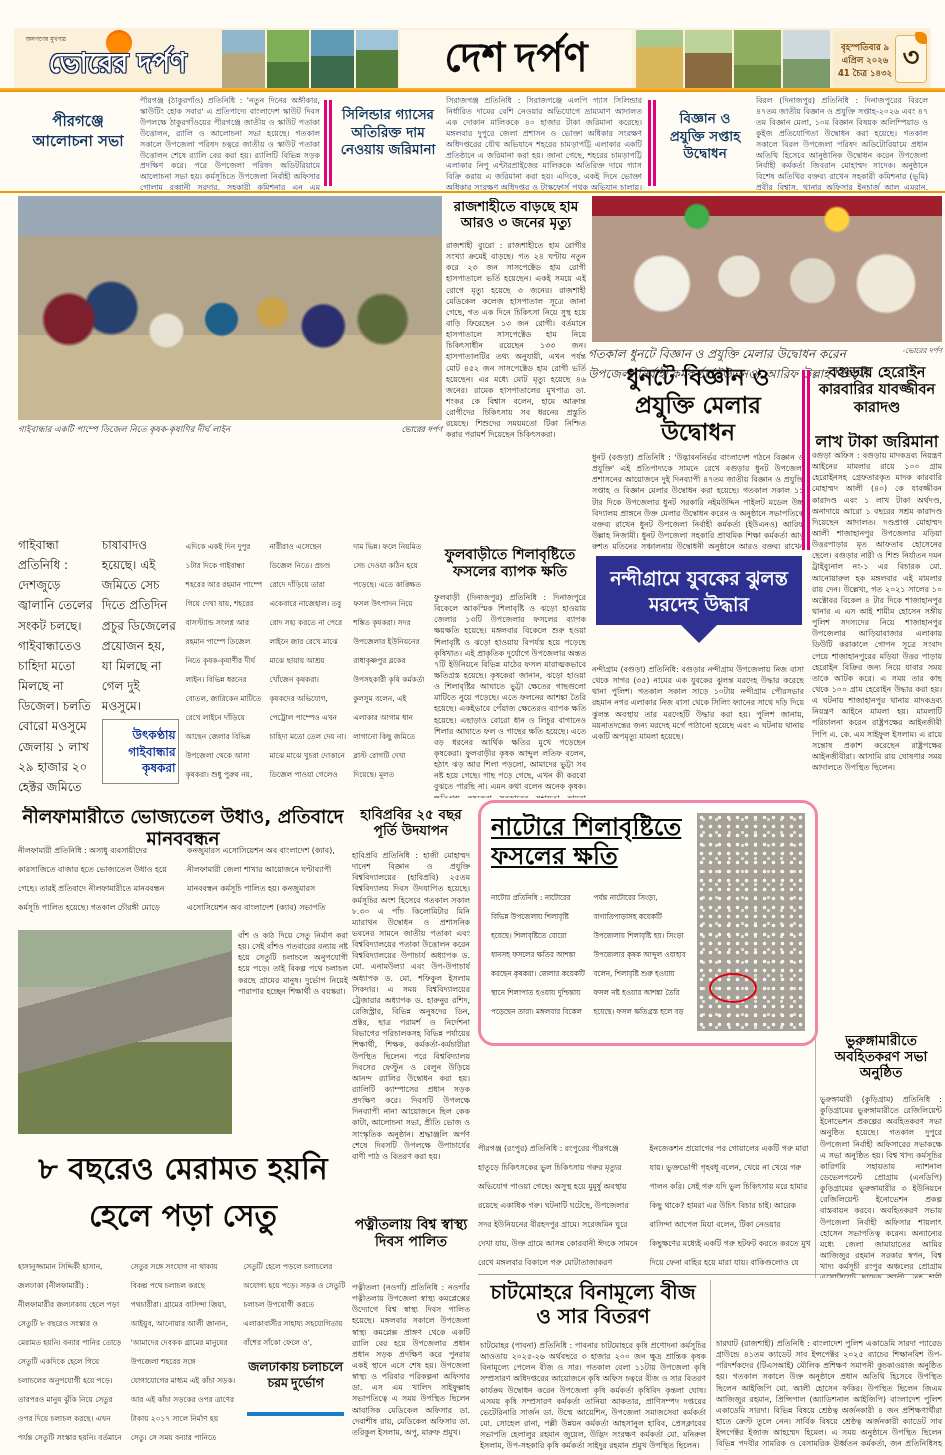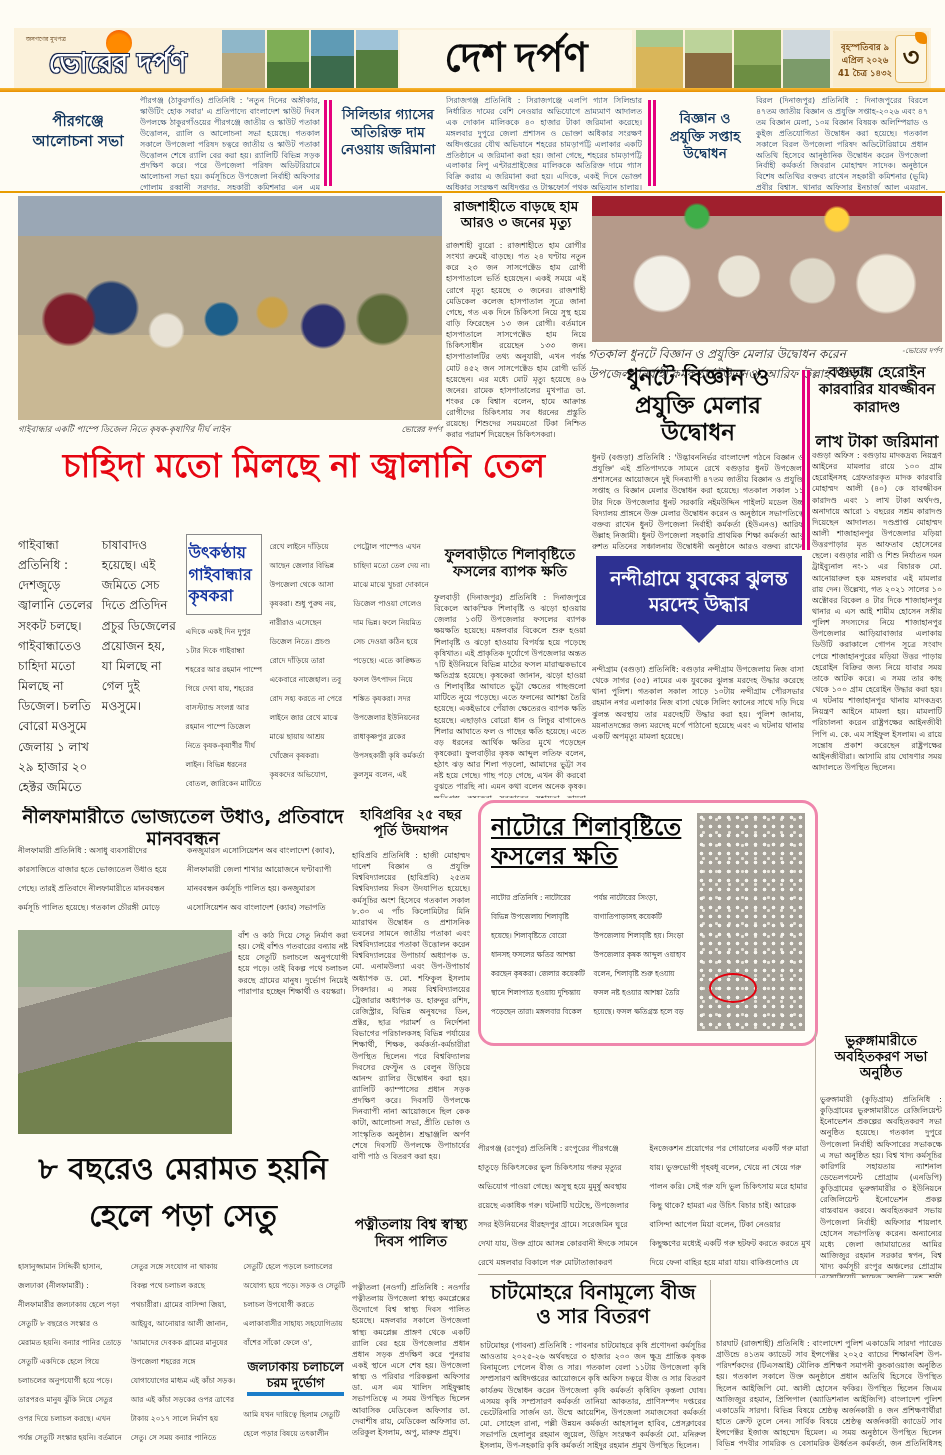--- a/index.html
+++ b/index.html
@@ -29,28 +29,28 @@
   .side-head{font-weight:bold;color:#12365e;text-align:center;line-height:1.3;}
   .topstrip-body{font-size:7.8px;line-height:1.4;text-align:justify;color:#1e3a5c;overflow:hidden;}
   .pinkbars{width:8px;background:linear-gradient(to right,#e5007d 0 3px,transparent 3px 5px,#e5007d 5px 8px);}
   
   .body-text{font-size:7.8px;line-height:1.43;text-align:justify;color:#1b1b1b;overflow:hidden;}
   .headline{font-weight:bold;color:#0b0b0b;text-align:center;line-height:1.2;overflow:hidden;}
   .caption{font-size:8.5px;font-style:italic;color:#2b2b2b;}
   .credit{font-size:8px;font-style:italic;color:#2b2b2b;text-align:right;}
   .photo{background:#b9a894;}
   .red-head{color:#e60511;font-weight:bold;font-size:33px;white-space:nowrap;text-align:center;overflow:hidden;line-height:1.55;}
-  .inset-box{border:1px solid #8a8a8a;background:#fffef7;color:#1535a0;font-weight:bold;font-size:16px;
-             text-align:left;line-height:1.35;padding:7px 2px;margin:4px 0;break-inside:avoid;}
+  .inset-box{border:1px solid #8a8a8a;background:#fffef7;color:#1535a0;font-weight:bold;font-size:12px;
+             text-align:right;line-height:1.35;padding:7px 2px;margin:4px 0;break-inside:avoid;}
   .blue-banner{background:#2e3192;color:#fff;font-weight:bold;font-size:19px;text-align:center;line-height:1.35;
                padding:10px 4px 8px 4px;position:relative;}
   .blue-banner:after{content:"";position:absolute;left:50%;bottom:-18px;transform:translateX(-50%);
                      border:19px solid transparent;border-top:19px solid #2e3192;border-bottom:0;}
   .sub-head-blue{font-weight:bold;font-size:12.5px;color:#111;text-align:center;line-height:1.3;
-                 border-bottom:4px solid #1b7dc9;padding:4px 0 0 0;margin:6px 4px;break-inside:avoid;}
+                 border-bottom:4px solid #1b7dc9;padding:4px 0 20px 0;margin:6px 4px;break-inside:avoid;font-family:Liberation Serif, serif;}
   .natore-box{border:3px solid #ef86ac;border-radius:16px;background:#fffef8;}
   .vrule{width:1px;background:#b9b2a4;}
   .hrule{height:1px;background:#a89f8e;}
   
   .ph-crowd{background:
      radial-gradient(circle at 12% 55%, #7e1f2c 0 6%, transparent 7%),
      radial-gradient(circle at 22% 50%, #27406e 0 7%, transparent 8%),
      radial-gradient(circle at 35% 60%, #e8e2d5 0 5%, transparent 6%),
      radial-gradient(circle at 48% 55%, #1e5f8a 0 6%, transparent 7%),
      radial-gradient(circle at 60% 52%, #caa24a 0 5%, transparent 6%),
@@ -113,21 +113,20 @@
   <div class="abs topstrip-body" style="left:446px;top:96px;width:196px;height:94px;">সিরাজগঞ্জ প্রতিনিধি : সিরাজগঞ্জে এলপি গ্যাস সিলিন্ডার নির্ধারিত দামের বেশি নেওয়ার অভিযোগে ভ্রাম্যমাণ আদালত এক দোকান মালিককে ৪০ হাজার টাকা জরিমানা করেছে। মঙ্গলবার দুপুরে জেলা প্রশাসন ও ভোক্তা অধিকার সংরক্ষণ অধিদপ্তরের যৌথ অভিযানে শহরের চামড়াপট্টি এলাকার একটি প্রতিষ্ঠানে এ জরিমানা করা হয়। জানা গেছে, শহরের চামড়াপট্টি এলাকার নিপু এন্টারপ্রাইজের মালিককে অতিরিক্ত দামে গ্যাস বিক্রি করায় এ জরিমানা করা হয়। এদিকে, একই দিনে ভোক্তা অধিকার সংরক্ষণ অধিদপ্তর ও টাস্কফোর্স পৃথক অভিযান চালায়। এ সময় শহরের পুষ্টি ভোজ্যতেলের ডিলার মেসার্স আল-আমিন এন্টারপ্রাইজের নানা অনিয়মের অভিযোগে প্রতিষ্ঠানটির মালিককে ১৫ হাজার টাকা জরিমানা করা হয়। অভিযানে নির্বাহী ম্যাজিস্ট্রেট নাজমুল হোসেন ভ্রাম্যমাণ আদালত পরিচালনা করেন।</div>
   <div class="abs pinkbars" style="left:648px;top:100px;height:86px;"></div>
 
   <div class="abs side-head" style="left:660px;top:110px;width:90px;font-size:13.5px;">বিজ্ঞান ও প্রযুক্তি সপ্তাহ উদ্বোধন</div>
   <div class="abs topstrip-body" style="left:756px;top:96px;width:172px;height:94px;">বিরল (দিনাজপুর) প্রতিনিধি : দিনাজপুরের বিরলে ৪৭তম জাতীয় বিজ্ঞান ও প্রযুক্তি সপ্তাহ-২০২৬ এবং ৪৭ তম বিজ্ঞান মেলা, ১০ম বিজ্ঞান বিষয়ক অলিম্পিয়াড ও কুইজ প্রতিযোগিতা উদ্বোধন করা হয়েছে। গতকাল সকালে বিরল উপজেলা পরিষদ অডিটোরিয়ামে প্রধান অতিথি হিসেবে আনুষ্ঠানিক উদ্বোধন করেন উপজেলা নির্বাহী কর্মকর্তা জিবরান মোহাম্মদ সাদেক। অনুষ্ঠানে বিশেষ অতিথির বক্তব্য রাখেন সহকারী কমিশনার (ভূমি) প্রবীর বিশ্বাস, থানার অফিসার ইনচার্জ আল এমরান, উপজেলা স্বাস্থ্য ও পরিবার পরিকল্পনা কর্মকর্তা ডা. পার্থ হৃদয় সরকার, কৃষিবিদ রুম্মান আকতার, উপজেলা সমাজসেবা অফিসার রাজুল ইসলাম, ভ্যাটেরিনারি সার্জন আখতারুজ্জামান, সহকারী মাধ্যমিক শিক্ষা অফিসার (ভারপ্রাপ্ত) আরিফ ইকবাল। অনুষ্ঠান পরিচালনা করেন বোর্ডহাট কলেজ এর সহকারী অধ্যাপক বিধান কুমার দত্ত।</div>
   <div class="abs orange-rule2"></div>
 
   <div class="abs photo ph-crowd" style="left:18px;top:196px;width:424px;height:224px;"></div>
   <div class="abs caption" style="left:18px;top:423px;width:320px;">গাইবান্ধার একটি পাম্পে ডিজেল নিতে কৃষক-কৃষাণির দীর্ঘ লাইন</div>
   <div class="abs credit" style="left:352px;top:423px;width:90px;">ভোরের দর্পণ</div>
-  <div class="abs red-head" style="left:18px;top:440px;width:572px;height:90px;">চাহিদা মতো মিলছে না জ্বালানি তেল</div>
   <div class="abs" style="left:18px;top:534px;width:412px;height:264px;column-count:5;column-gap:7px;overflow:hidden;">
     <span class="body-text" style="font-size:12px;">গাইবান্ধা প্রতিনিধি : দেশজুড়ে জ্বালানি তেলের সংকট চলছে। গাইবান্ধাতেও চাহিদা মতো মিলছে না ডিজেল। চলতি বোরো মওসুমে জেলায় ১ লাখ ২৯ হাজার ২০ হেক্টর জমিতে চাষাবাদও হয়েছে। এই জমিতে সেচ দিতে প্রতিদিন প্রচুর ডিজেলের প্রয়োজন হয়, যা মিলছে না গেল দুই মওসুমে।</span>
     <div class="inset-box">উৎকণ্ঠায় গাইবান্ধার কৃষকরা</div>
     <span class="body-text" style="font-size:7.4px;">এদিকে একই দিন দুপুর ১টার দিকে গাইবান্ধা শহরের আর রহমান পাম্পে গিয়ে দেখা যায়, শহরের বাসস্ট্যান্ড সংলগ্ন আর রহমান পাম্পে ডিজেল নিতে কৃষক-কৃষাণীর দীর্ঘ লাইন। বিভিন্ন ধরনের বোতল, জারিকেন মাটিতে রেখে লাইনে দাঁড়িয়ে আছেন জেলার বিভিন্ন উপজেলা থেকে আসা কৃষকরা। শুধু পুরুষ নয়, নারীরাও এসেছেন ডিজেল নিতে। প্রচণ্ড রোদে দাঁড়িয়ে তারা একেবারে নাজেহাল। তবু রোদ সহ্য করতে না পেরে লাইনে জার রেখে মাঝে মাঝে ছায়ায় আশ্রয় খোঁজেন কৃষকরা। কৃষকদের অভিযোগ, পেট্রোল পাম্পেও এখন চাহিদা মতো তেল দেয় না। মাঝে মাঝে খুচরা দোকানে ডিজেল পাওয়া গেলেও দাম ভিন্ন। ফলে নিয়মিত সেচ দেওয়া কঠিন হয়ে পড়েছে। এতে কাঙ্ক্ষিত ফসল উৎপাদন নিয়ে শঙ্কিত কৃষকরা। সদর উপজেলার ইউনিয়নের রাধাকৃষ্ণপুর ব্লকের উপসহকারী কৃষি কর্মকর্তা কুলসুম বলেন, এই এলাকার আগাম ধান লাগানো কিছু জমিতে ব্লাস্ট রোগটি দেখা দিয়েছে। মূলত আবহাওয়াজনিত কারণে রোগটি হয়ে থাকে। ওই সকল আক্রান্ত জমি পরিদর্শন করে কৃষকদের প্রয়োজনীয় পরামর্শ দেওয়া হয়েছে। এছাড়া অন্যান্যদের আগাম পরামর্শ দেওয়া হচ্ছে। এ ব্যাপারে গাইবান্ধা কৃষি সম্প্রসারণ অধিদপ্তরের উপ-পরিচালক সাদেকুল ইসলাম মোবাইল ফোনে কোন কোন এলাকায় ব্লাস্ট তা জেনে নিয়ে সংশ্লিষ্ট উপজেলা প্রশাসনের সাথে কথা বলার পরামর্শ দেন এবং তাৎক্ষণিক কোনো মন্তব্য করতে রাজি হননি তিনি।</span>
   </div>
 
   <div class="abs headline" style="left:446px;top:198px;width:140px;font-size:13.5px;">রাজশাহীতে বাড়ছে হাম আরও ৩ জনের মৃত্যু</div>
   <div class="abs body-text" style="left:446px;top:240px;width:140px;height:298px;">রাজশাহী ব্যুরো : রাজশাহীতে হাম রোগীর সংখ্যা ক্রমেই বাড়ছে। গত ২৪ ঘণ্টায় নতুন করে ২৩ জন সাসপেক্টেড হাম রোগী হাসপাতালে ভর্তি হয়েছেন। একই সময়ে এই রোগে মৃত্যু হয়েছে ৩ জনের। রাজশাহী মেডিকেল কলেজ হাসপাতাল সূত্রে জানা গেছে, গত এক দিনে চিকিৎসা নিয়ে সুস্থ হয়ে বাড়ি ফিরেছেন ১৩ জন রোগী। বর্তমানে হাসপাতালে সাসপেক্টেড হাম নিয়ে চিকিৎসাধীন রয়েছেন ১৩৩ জন। হাসপাতালটির তথ্য অনুযায়ী, এখন পর্যন্ত মোট ৪৫২ জন সাসপেক্টেড হাম রোগী ভর্তি হয়েছেন। এর মধ্যে মোট মৃত্যু হয়েছে ৪৬ জনের। রামেক হাসপাতালের মুখপাত্র ডা. শংকর কে বিশ্বাস বলেন, হামে আক্রান্ত রোগীদের চিকিৎসায় সব ধরনের প্রস্তুতি রয়েছে। শিশুদের সময়মতো টিকা নিশ্চিত করার পরামর্শ দিয়েছেন চিকিৎসকরা।</div>
 
   <div class="abs photo ph-men" style="left:592px;top:196px;width:350px;height:146px;"></div>

